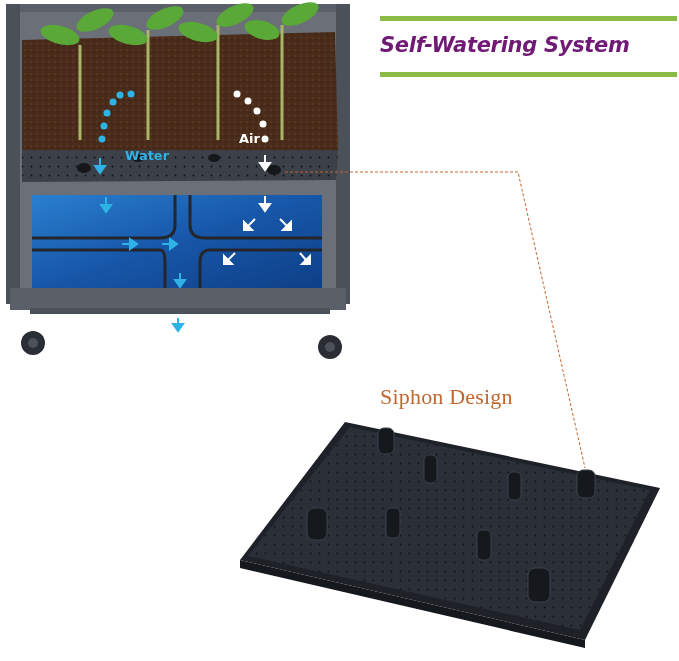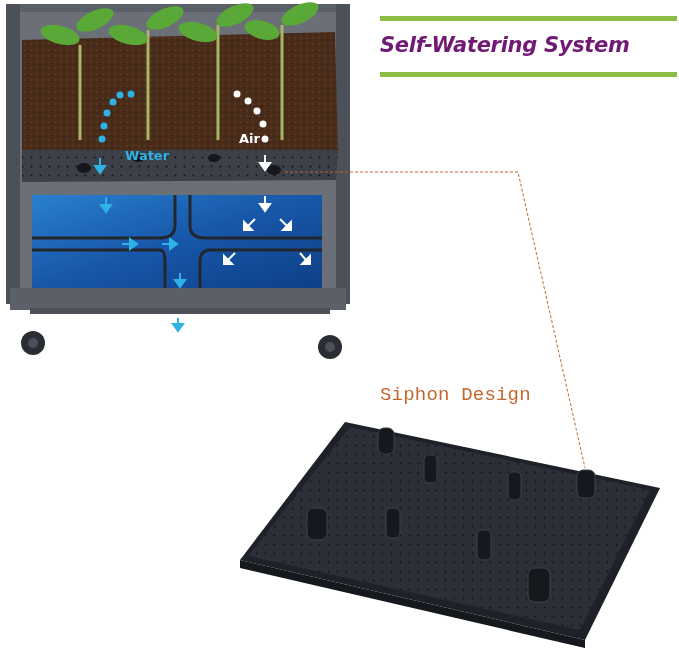--- a/index.html
+++ b/index.html
@@ -1,19 +1,19 @@
 <!DOCTYPE html>
 <html><head>
 <meta charset="utf-8">
 <style>
   html, body { margin:0; padding:0; background:#ffffff; }
   body { width:679px; height:661px; position:relative; overflow:hidden; font-family:"DejaVu Sans", sans-serif; }
   .green-bar { position:absolute; left:380px; width:297px; height:5px; background:#8bbd46; }
   .title { position:absolute; left:380px; top:33px; width:300px; font-family:"DejaVu Sans", sans-serif; font-weight:bold; font-size:21px; color:#701a75; letter-spacing:-0.3px; white-space:nowrap;font-style:italic; }
-  .siphon-label { position:absolute; left:380px; top:384px; font-family:Liberation Mono, monospace; font-size:19px; color:#c2672e; white-space:nowrap; letter-spacing:0.2px; }
+  .siphon-label { position:absolute; left:380px; top:384px; font-family:Liberation Serif, serif; font-size:22px; color:#c2672e; white-space:nowrap; letter-spacing:0.2px; }
   .water-label { position:absolute; left:125px; top:148px; font-weight:bold; font-size:13px; color:#2fb2e6; }
   .air-label { position:absolute; left:227px; top:131px; font-weight:bold; font-size:13px; color:#ffffff;margin-left:12px; }
   svg { position:absolute; left:0; top:0; }
 </style>
 </head>
 <body>
 
 <div class="green-bar" style="top:16px;"></div>
 <div class="title">Self-Watering System</div>
 <div class="green-bar" style="top:72px;"></div>

